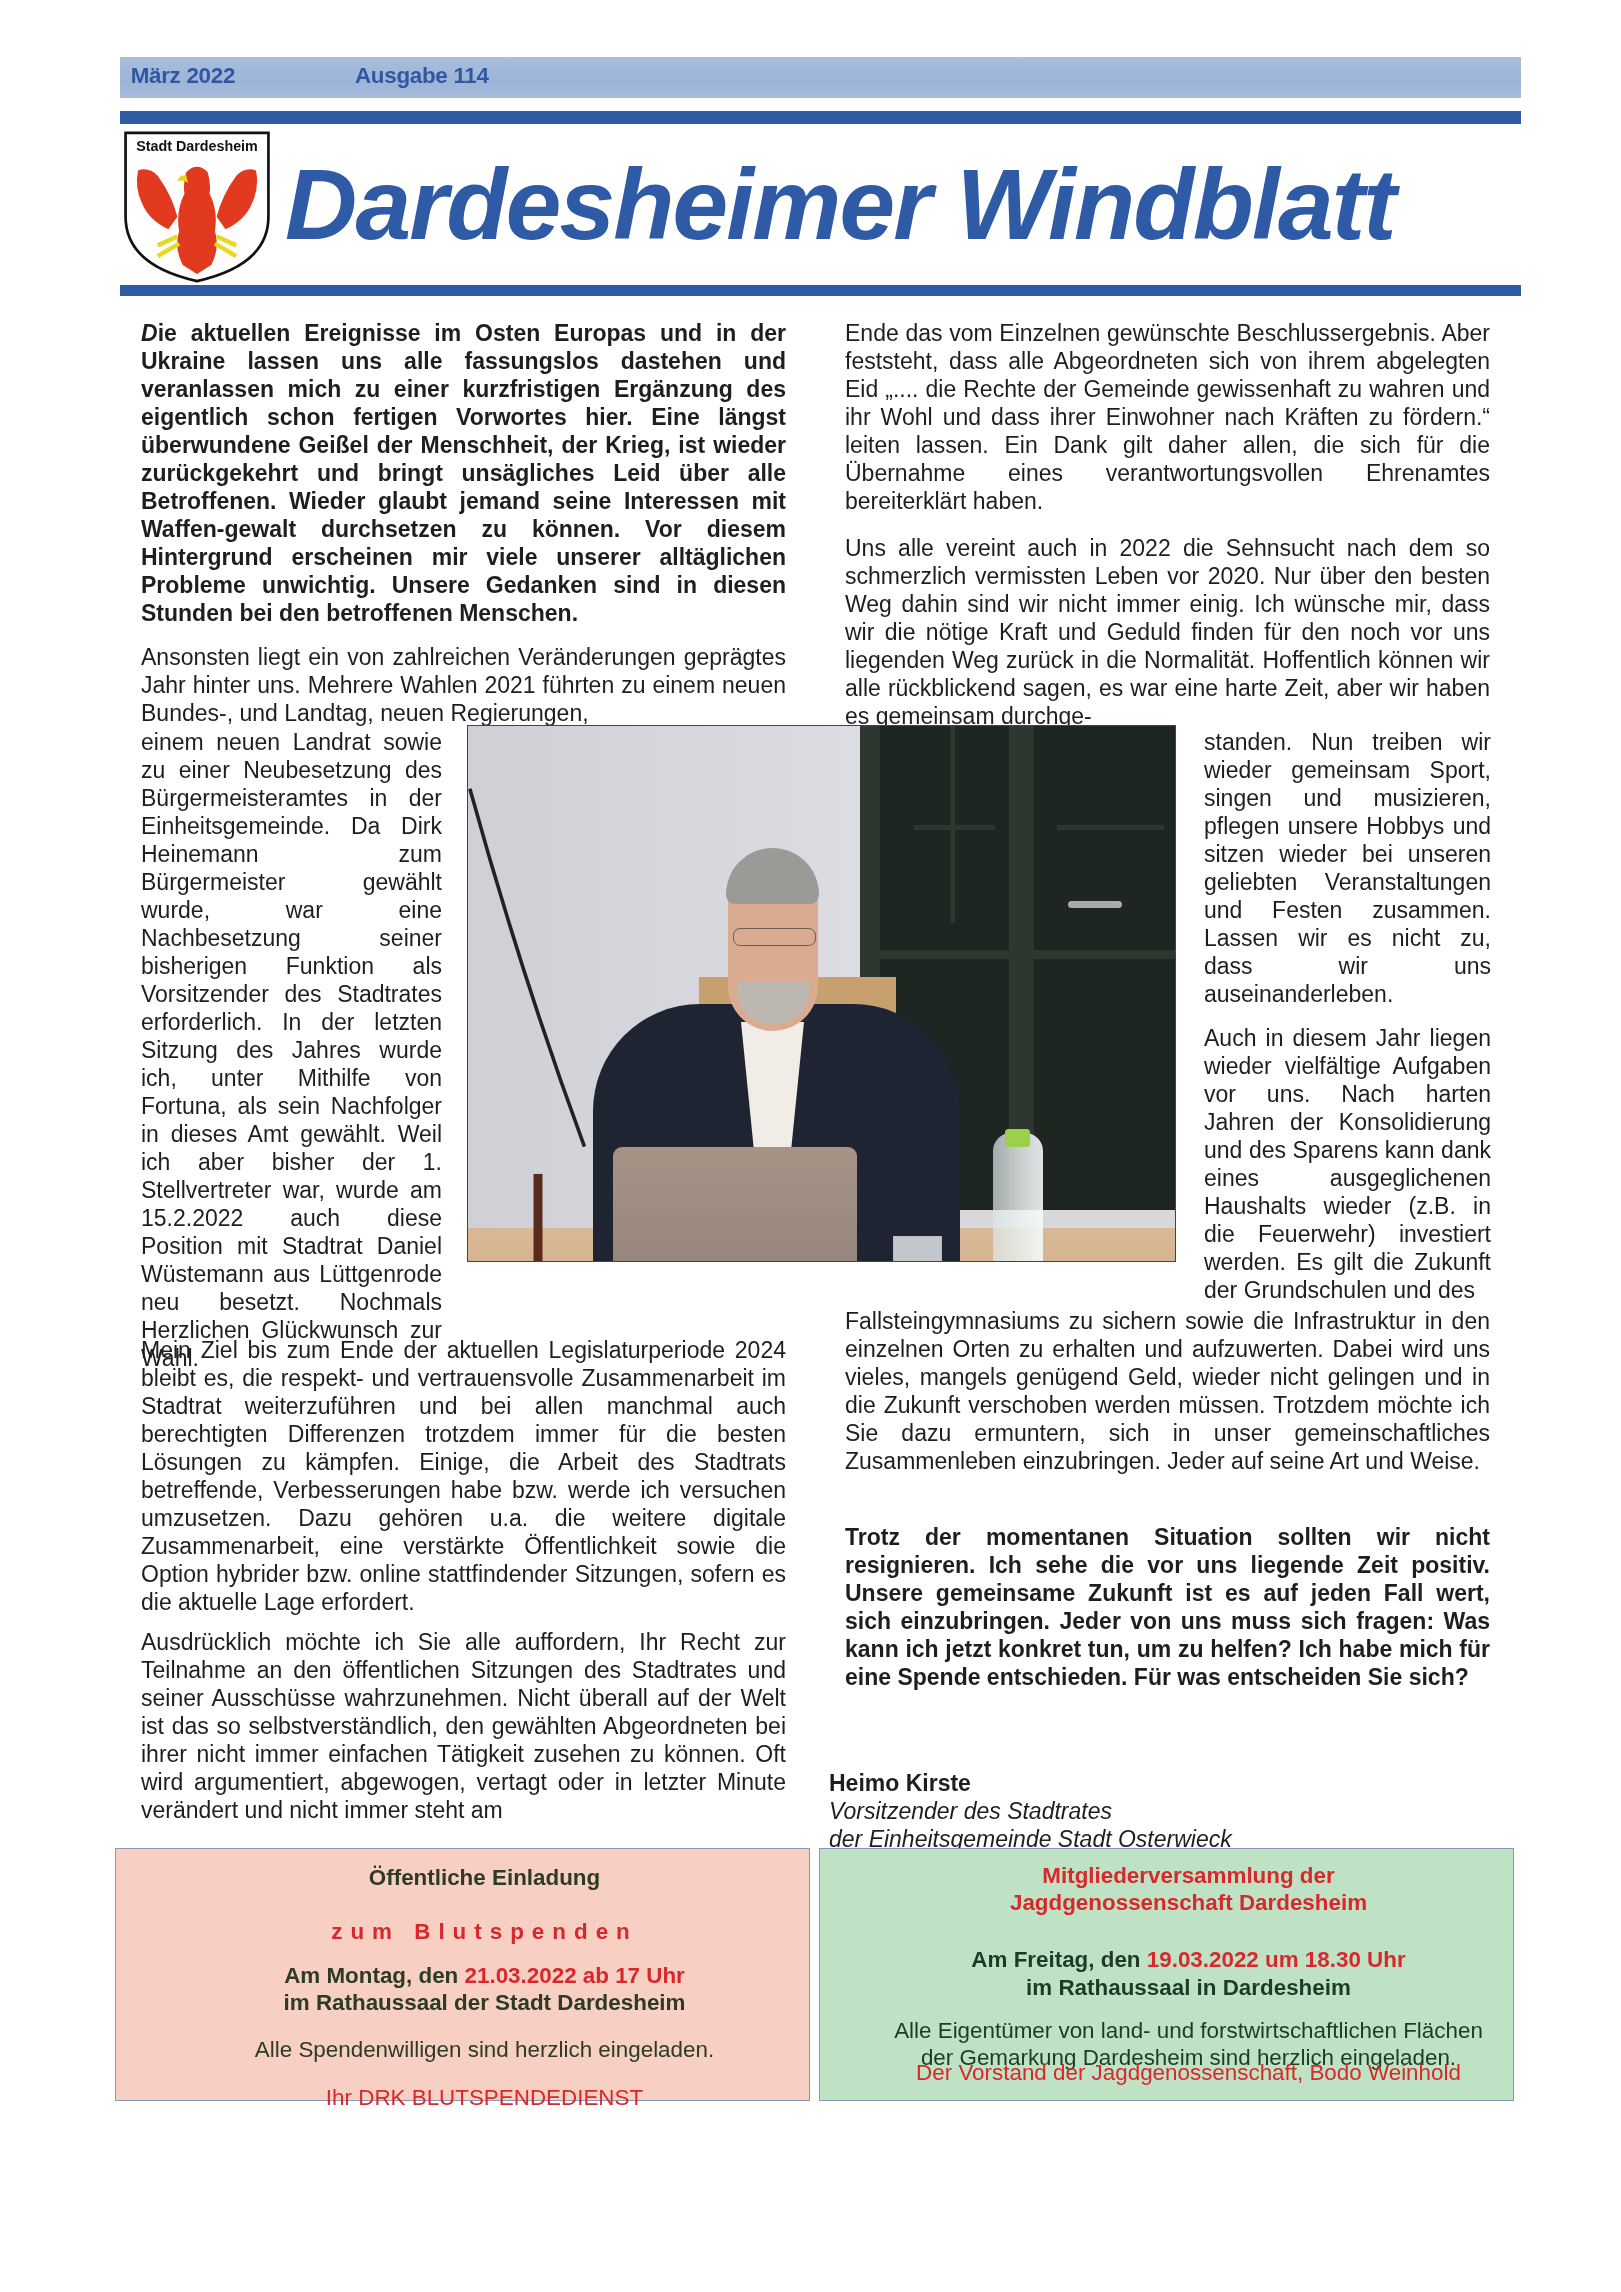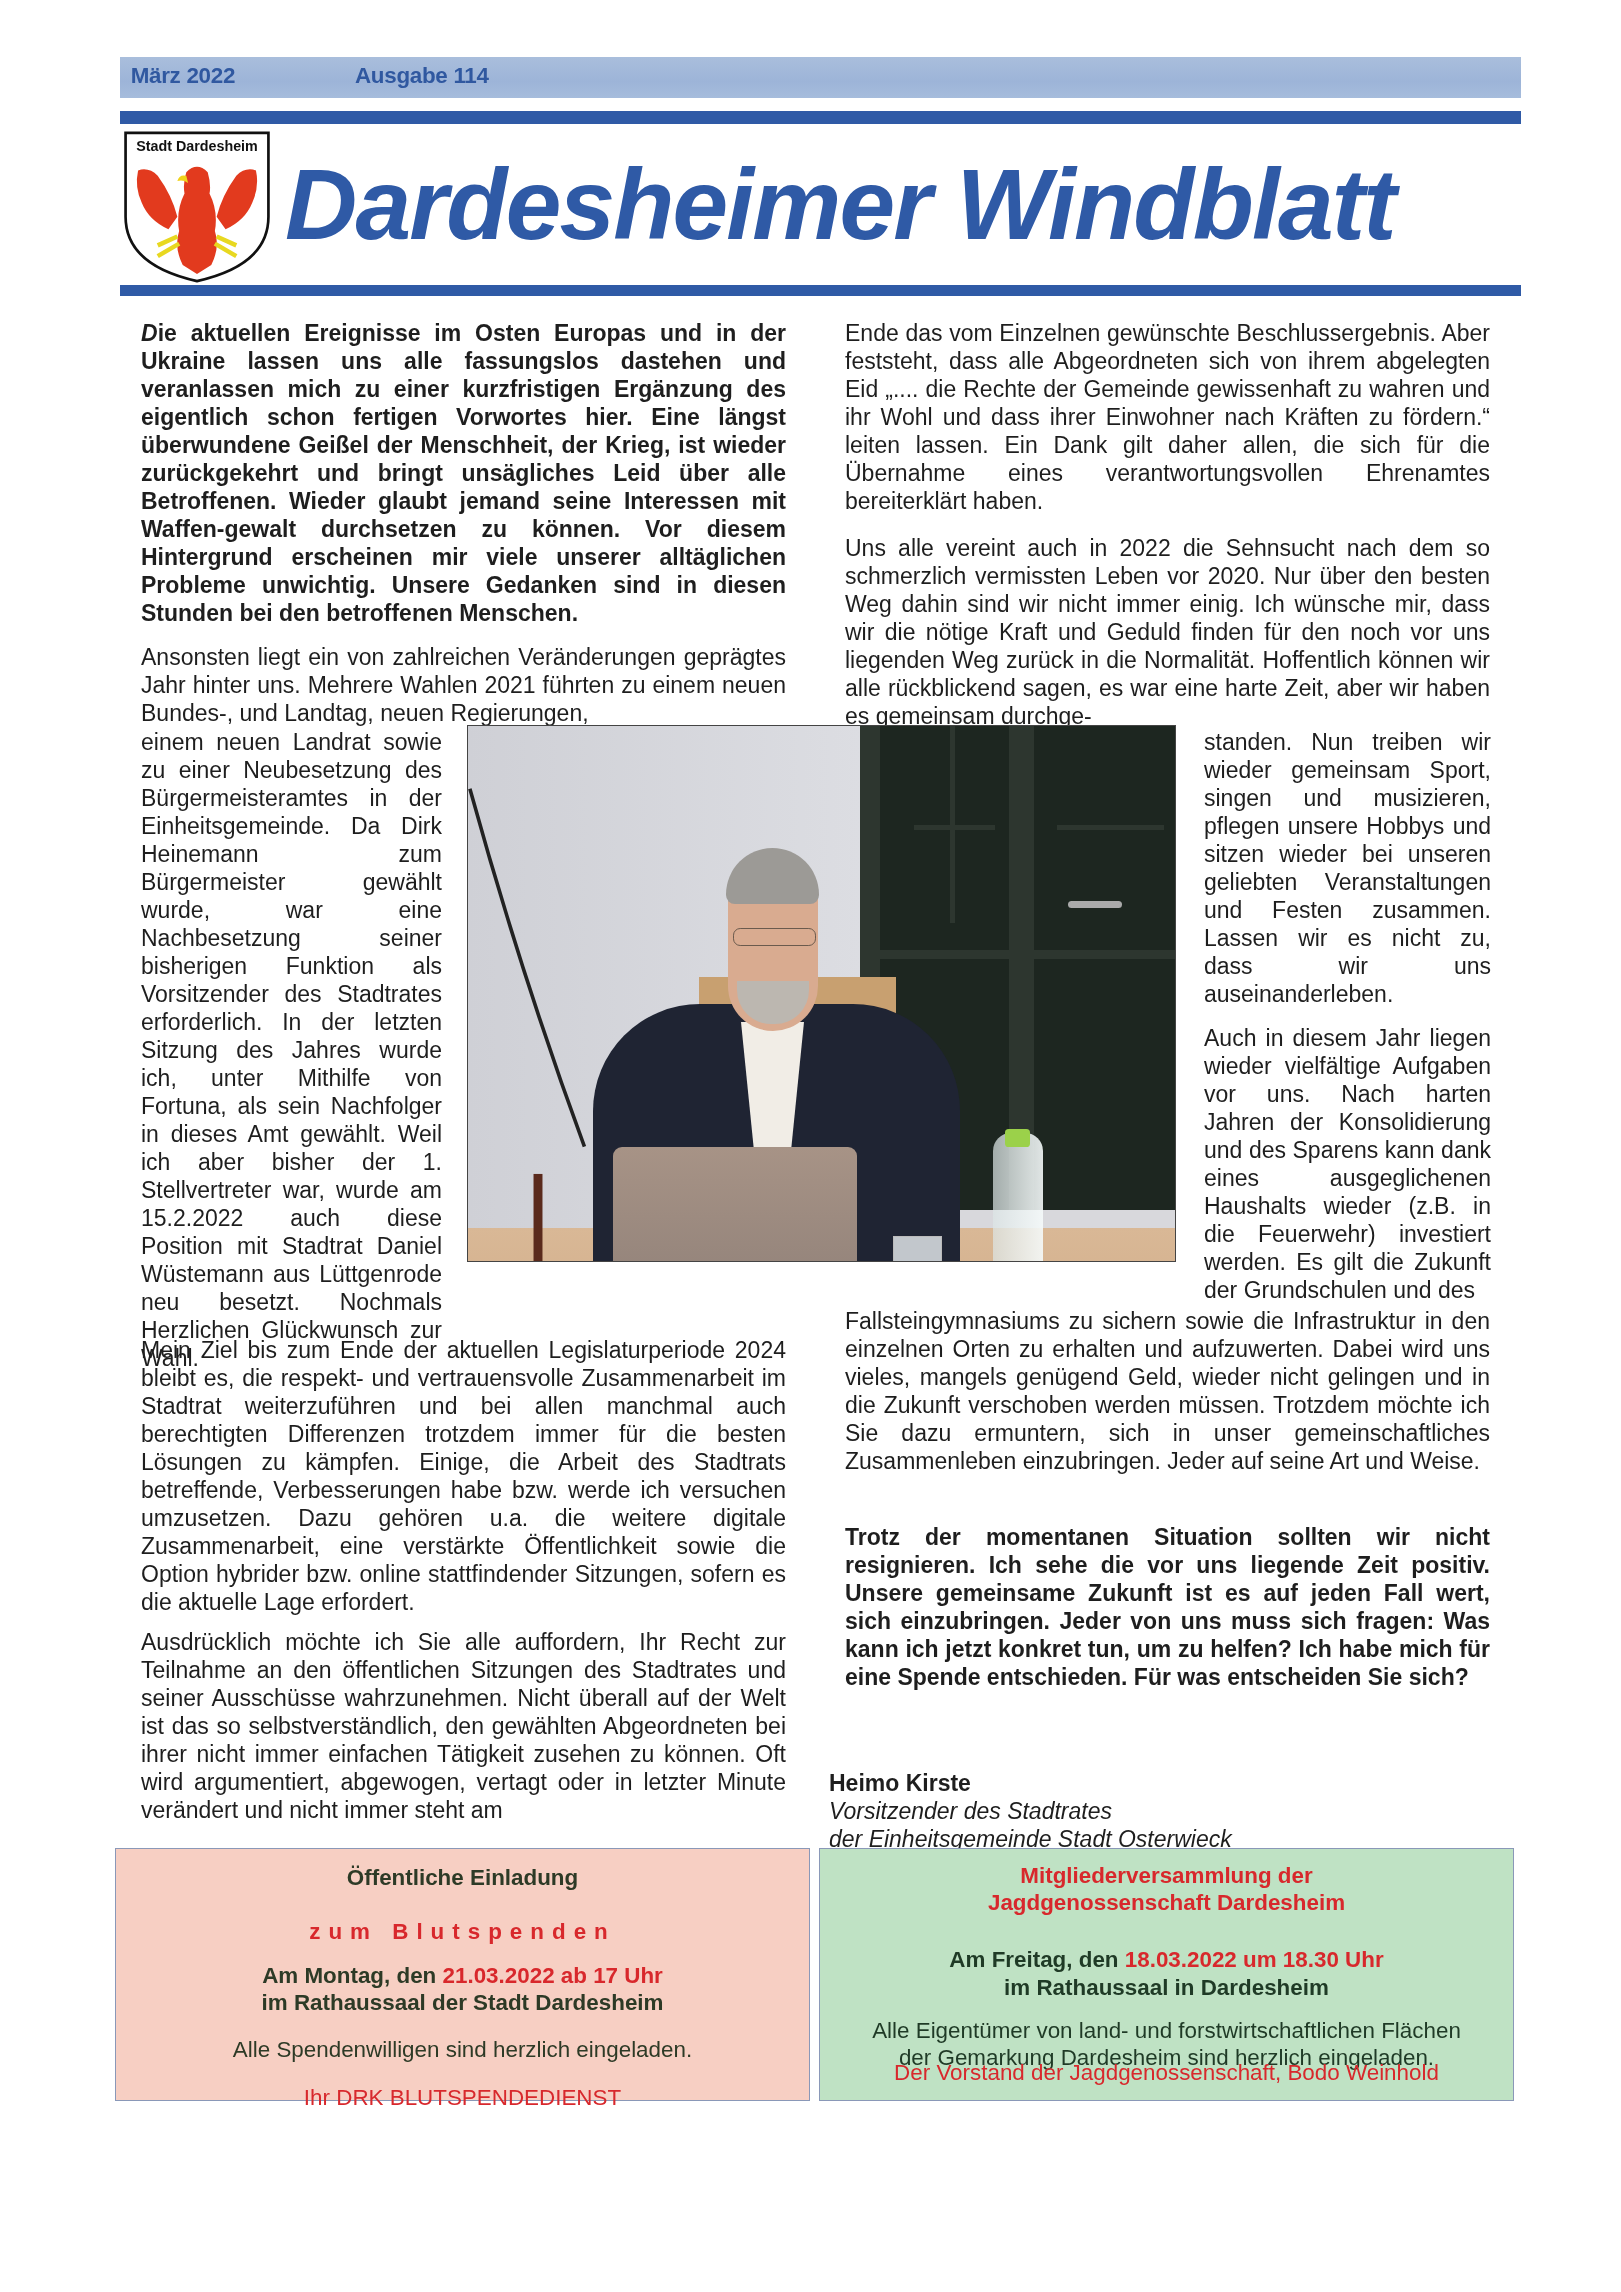--- a/index.html
+++ b/index.html
@@ -80,21 +80,21 @@
   
   .box { top: 1848px; height: 220px; box-sizing: border-box; border: 1.8px solid #8a98b8; text-align: center; font-size: 22.4px; }
   #box-blood { left: 115px; width: 695px; background: #f7cfc3; }
   #box-hunt { left: 819px; width: 695px; background: #bfe2c4; }
   .red { color: #d8282c; }
   #blood-title { position: absolute; top: 16px; width: 100%; font-weight: bold; font-size: 22.4px; color: #2d3a26; }
   #blood-sub { position: absolute; top: 70px; width: 100%; font-weight: bold; font-size: 22.4px; color: #d8282c; letter-spacing: 8px; }
   #blood-when { position: absolute; top: 113px; width: 100%; font-weight: bold; font-size: 22.4px; line-height: 27px; color: #2d3a26; }
   #blood-invite { position: absolute; top: 188px; width: 100%; font-size: 22.4px; color: #2d3a26; }
   #blood-sign { position: absolute; top: 236px; width: 100%; font-size: 22.4px; color: #d8282c; }
-  #box-blood, #box-hunt { height: 253px; }
+  #box-blood, #box-hunt { height: 253px; padding-left: 22px; }
   #hunt-title { position: absolute; top: 12.5px; width: 100%; font-weight: bold; font-size: 22.4px; line-height: 27px; color: #d8282c; }
   #hunt-when { position: absolute; top: 97px; width: 100%; font-weight: bold; font-size: 22.4px; line-height: 28px; color: #1f3a26; }
   #hunt-invite { position: absolute; top: 168px; width: 100%; font-size: 22.4px; line-height: 27px; color: #1f3a26; }
   #hunt-sign { position: absolute; top: 211px; width: 100%; font-size: 22.4px; color: #d8282c; }
 </style>
 </head>
 <body>
 
 <div id="top-band" class="abs">
   <span id="issue-date">März 2022</span>
@@ -204,21 +204,21 @@
   <div id="blood-invite">Alle Spendenwilligen sind herzlich eingeladen.</div>
   <div id="blood-sign">Ihr DRK BLUTSPENDEDIENST</div>
 </div>
 
 <div id="box-hunt" class="abs box" style="background: rgb(191, 226, 196);">
   <div id="hunt-title">
     <span>Mitgliederversammlung der</span><br>
     <span>Jagdgenossenschaft Dardesheim</span>
   </div>
   <div id="hunt-when">
-    <span>Am Freitag, den </span><span class="red" style="color: rgb(216, 40, 44);">18.03.2022 um 18.30 Uhr</span><br>
+    <span>Am Freitag, den </span><span class="red" style="color: rgb(216, 40, 44);">19.03.2022 um 18.30 Uhr</span><br>
     <span>im Rathaussaal in Dardesheim</span>
   </div>
   <div id="hunt-invite">
     <span>Alle Eigentümer von land- und forstwirtschaftlichen Flächen</span><br>
     <span>der Gemarkung Dardesheim sind herzlich eingeladen.</span>
   </div>
   <div id="hunt-sign">Der Vorstand der Jagdgenossenschaft, Bodo Weinhold</div>
 </div>
 
 

